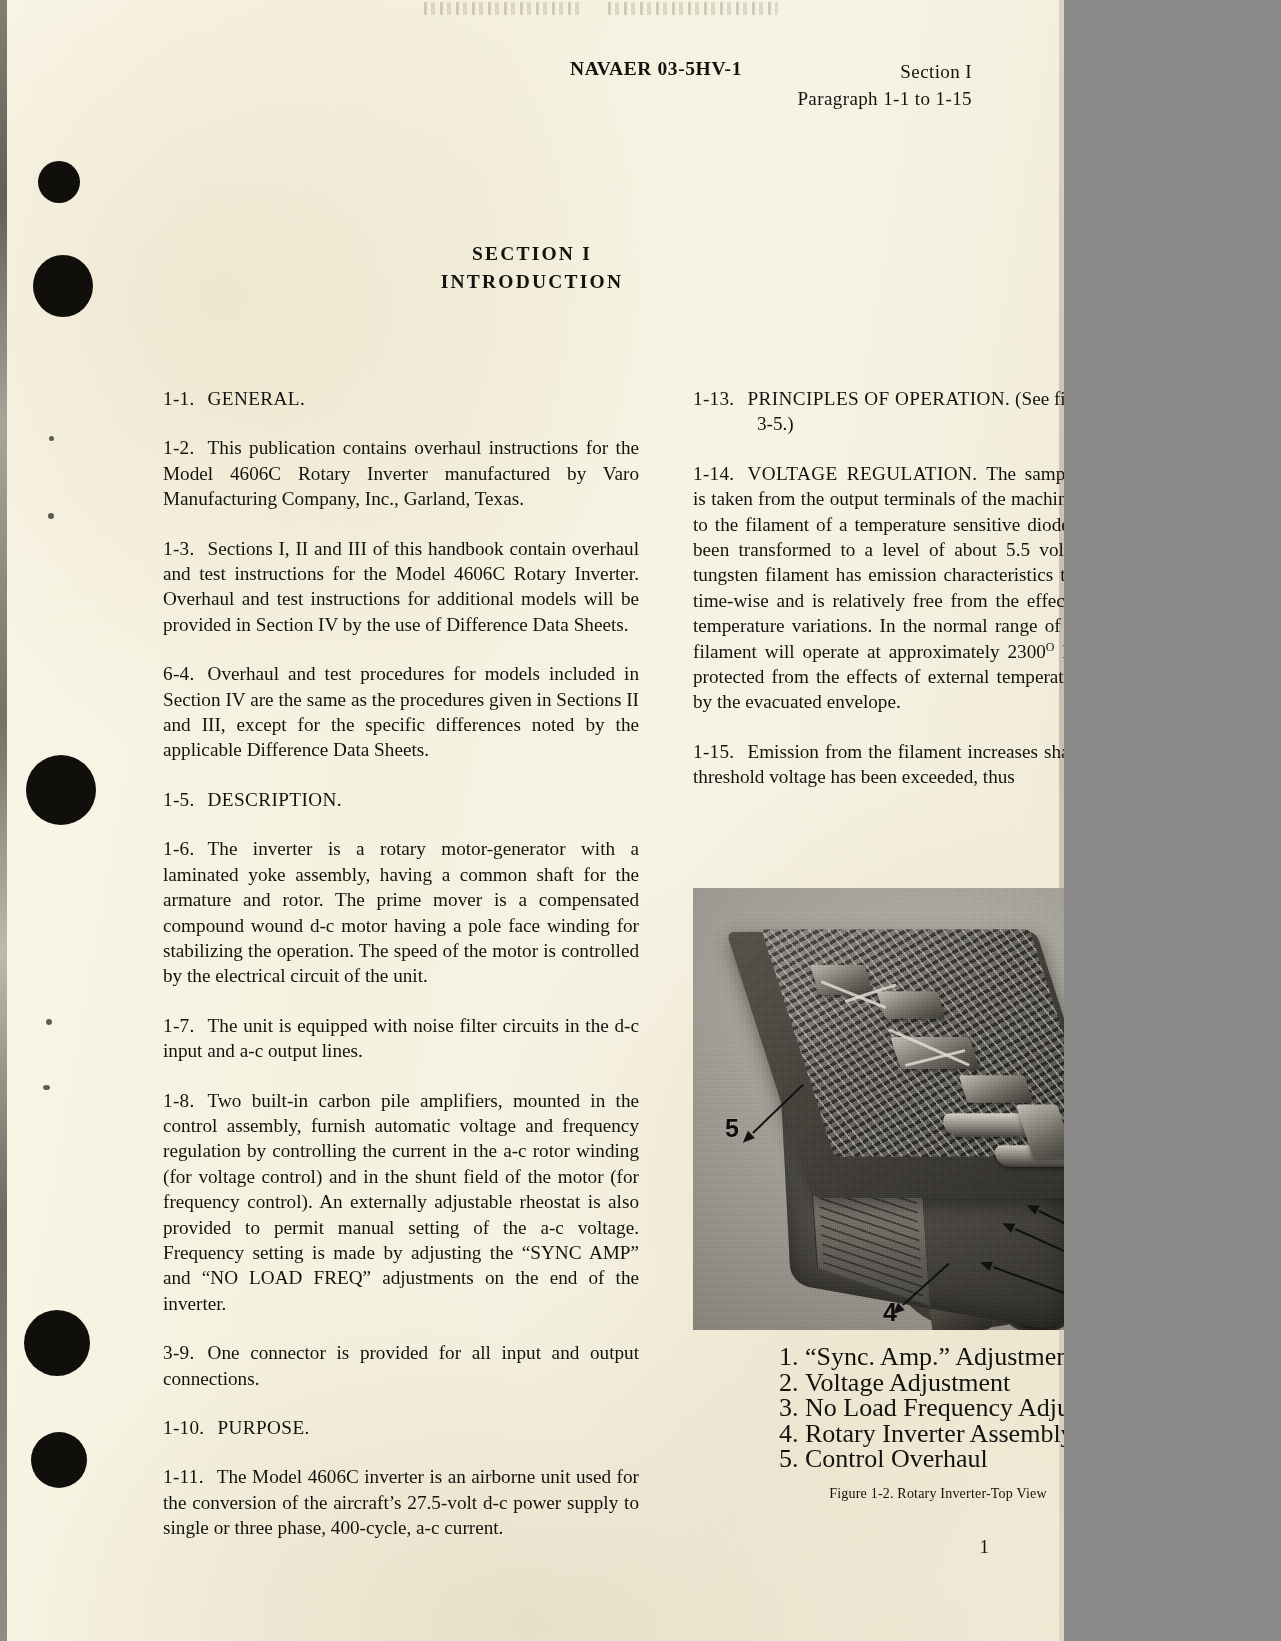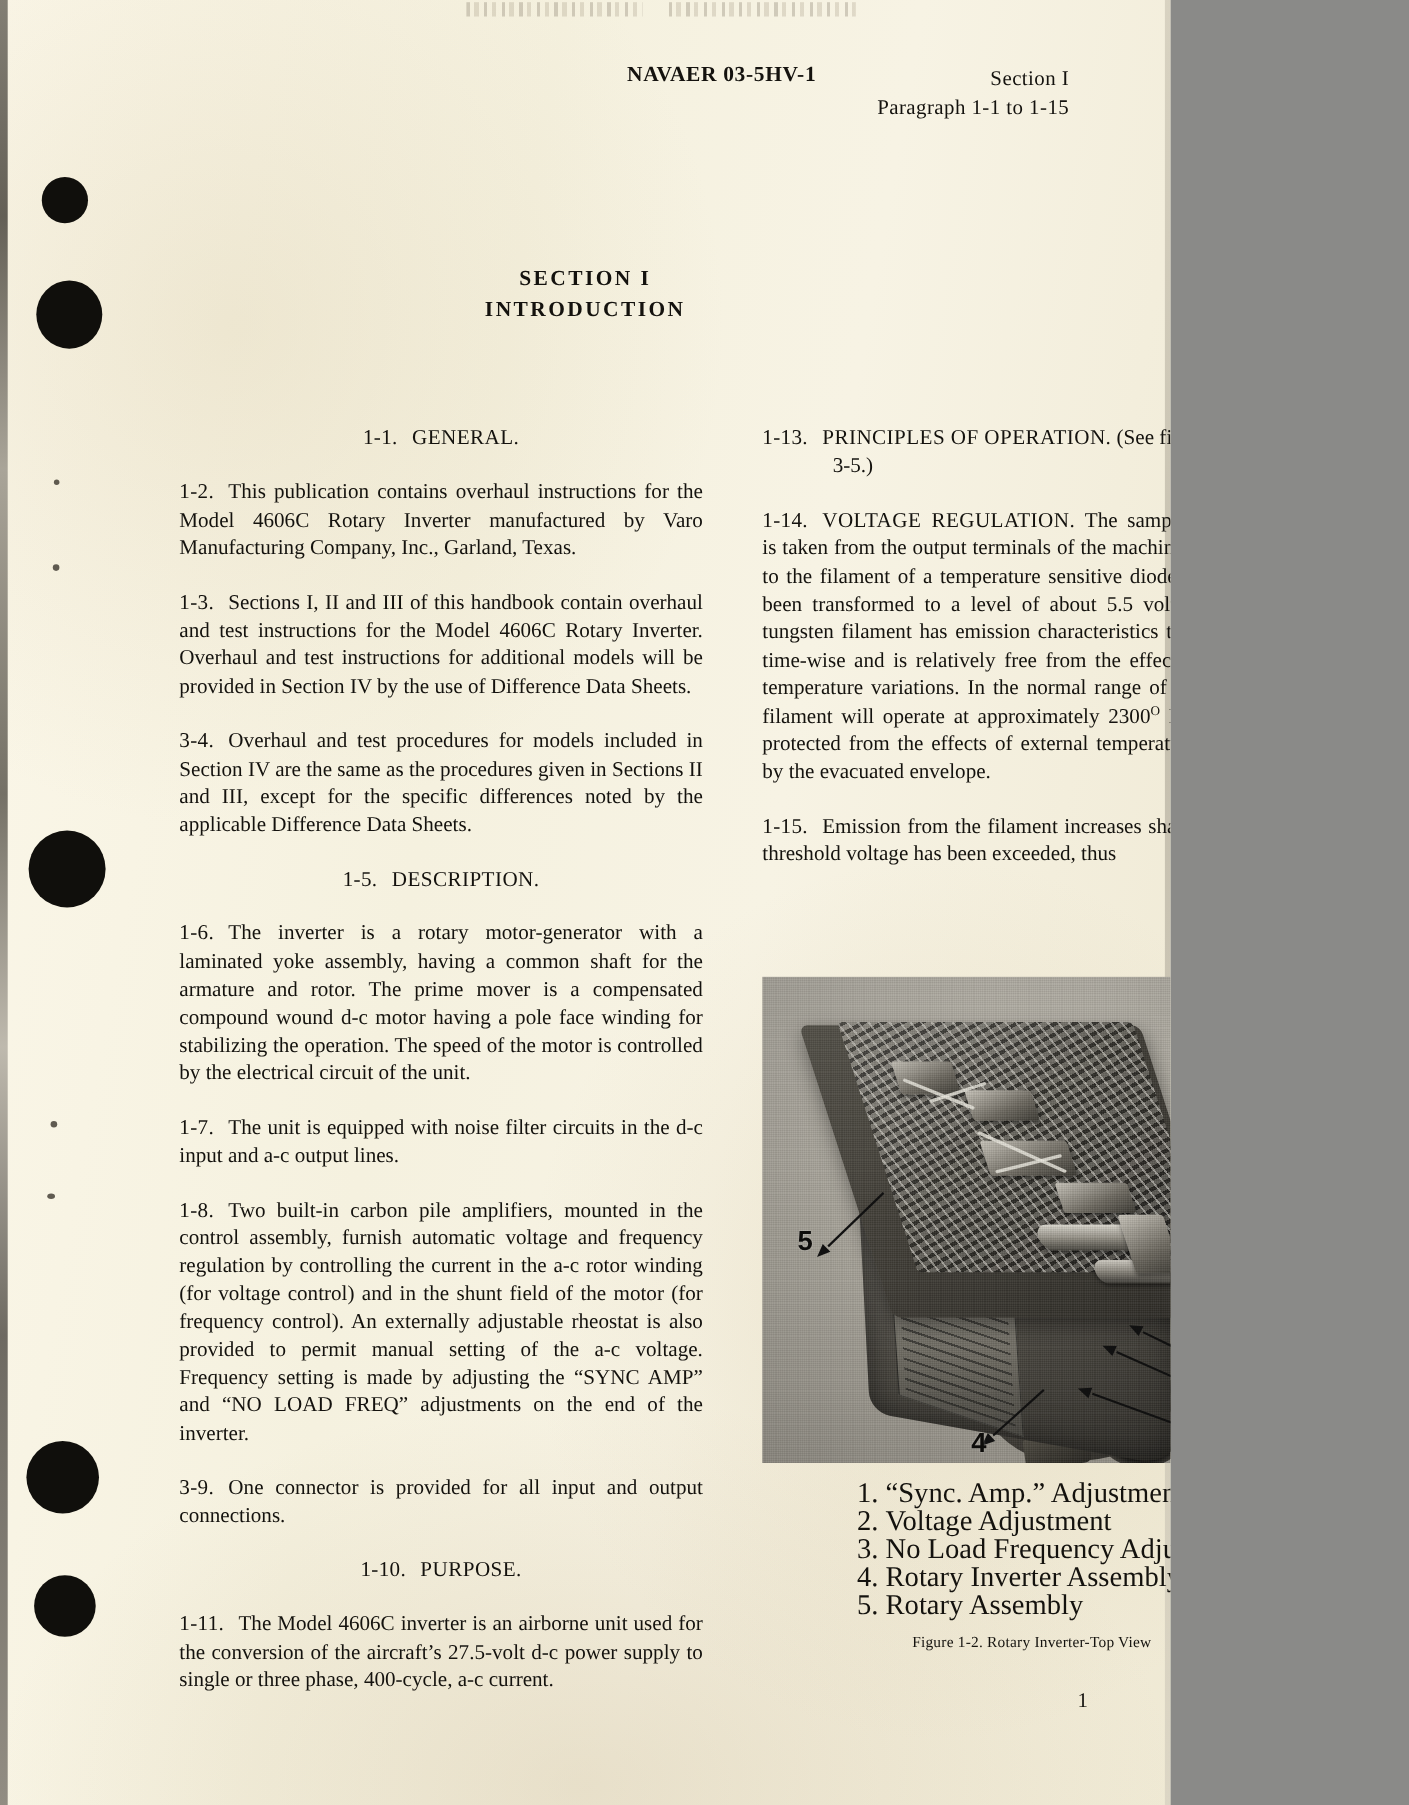--- a/index.html
+++ b/index.html
@@ -103,21 +103,21 @@
   }
   .col-left  { left: 163px;  width: 476px; }
   .col-right { left: 693px;  width: 478px; }
 
   p.para {
     margin: 0 0 24px 0;
     text-indent: 0;
     text-align: justify;
   }
   p.para:last-child { margin-bottom: 0; }
-  p.heading { margin-bottom: 24px; text-align: center; }
+  p.heading { margin-bottom: 24px; text-align: left; }
   .pnum { font-weight: 400; letter-spacing: .3px; }
   .pnum::after { content: ""; }
   .gap { display: inline-block; width: 13px; }
   .caps { letter-spacing: .4px; }
   .sup-deg {
     font-size: 12px;
     vertical-align: super;
     line-height: 0;
   }
   .hang-indent { display: block; padding-left: 64px; text-align: left; }
@@ -331,21 +331,21 @@
 
     <p class="para">
       <span class="pnum">1-2.</span><span class="gap"></span><span>This publication contains overhaul instructions for the Model 4606C Rotary Inverter manufactured by Varo Manufacturing Company, Inc., Garland, Texas.</span>
     </p>
 
     <p class="para">
       <span class="pnum">1-3.</span><span class="gap"></span><span>Sections I, II and III of this handbook contain overhaul and test instructions for the Model 4606C Rotary Inverter. Overhaul and test instructions for additional models will be provided in Section IV by the use of Difference Data Sheets.</span>
     </p>
 
     <p class="para">
-      <span class="pnum">3-4.</span><span class="gap"></span><span>Overhaul and test procedures for models included in Section IV are the same as the procedures given in Sections II and III, except for the specific differences noted by the applicable Difference Data Sheets.</span>
+      <span class="pnum">6-4.</span><span class="gap"></span><span>Overhaul and test procedures for models included in Section IV are the same as the procedures given in Sections II and III, except for the specific differences noted by the applicable Difference Data Sheets.</span>
     </p>
 
     <p class="para heading">
       <span class="pnum">1-5.</span><span class="gap"></span><span class="caps">DESCRIPTION.</span>
     </p>
 
     <p class="para">
       <span class="pnum">1-6.</span><span class="gap"></span><span>The inverter is a rotary motor-generator with a laminated yoke assembly, having a common shaft for the armature and rotor. The prime mover is a compensated compound wound d-c motor having a pole face winding for stabilizing the operation. The speed of the motor is controlled by the electrical circuit of the unit.</span>
     </p>
 
@@ -428,20 +428,20 @@
       <span class="callout-num" style="left:430px; top:408px;">3</span>
       <span class="callout-num" style="left:190px; top:410px;">4</span>
       <span class="callout-num" style="left:32px; top:226px;">5</span>
     </div>
 
     <ul class="legend">
       <li><span class="lg-n">1.</span><span>“Sync. Amp.” Adjustment</span></li>
       <li><span class="lg-n">2.</span><span>Voltage Adjustment</span></li>
       <li><span class="lg-n">3.</span><span>No Load Frequency Adjustment</span></li>
       <li><span class="lg-n">4.</span><span>Rotary Inverter Assembly</span></li>
-      <li><span class="lg-n">5.</span><span>Rotary Assembly</span></li>
+      <li><span class="lg-n">5.</span><span>Control Overhaul</span></li>
     </ul>
 
     <div class="fig-caption">Figure 1-2. Rotary Inverter-Top View</div>
   </div>
 
   <div class="page-number">1</div>
 </div>
 
 </body></html>

